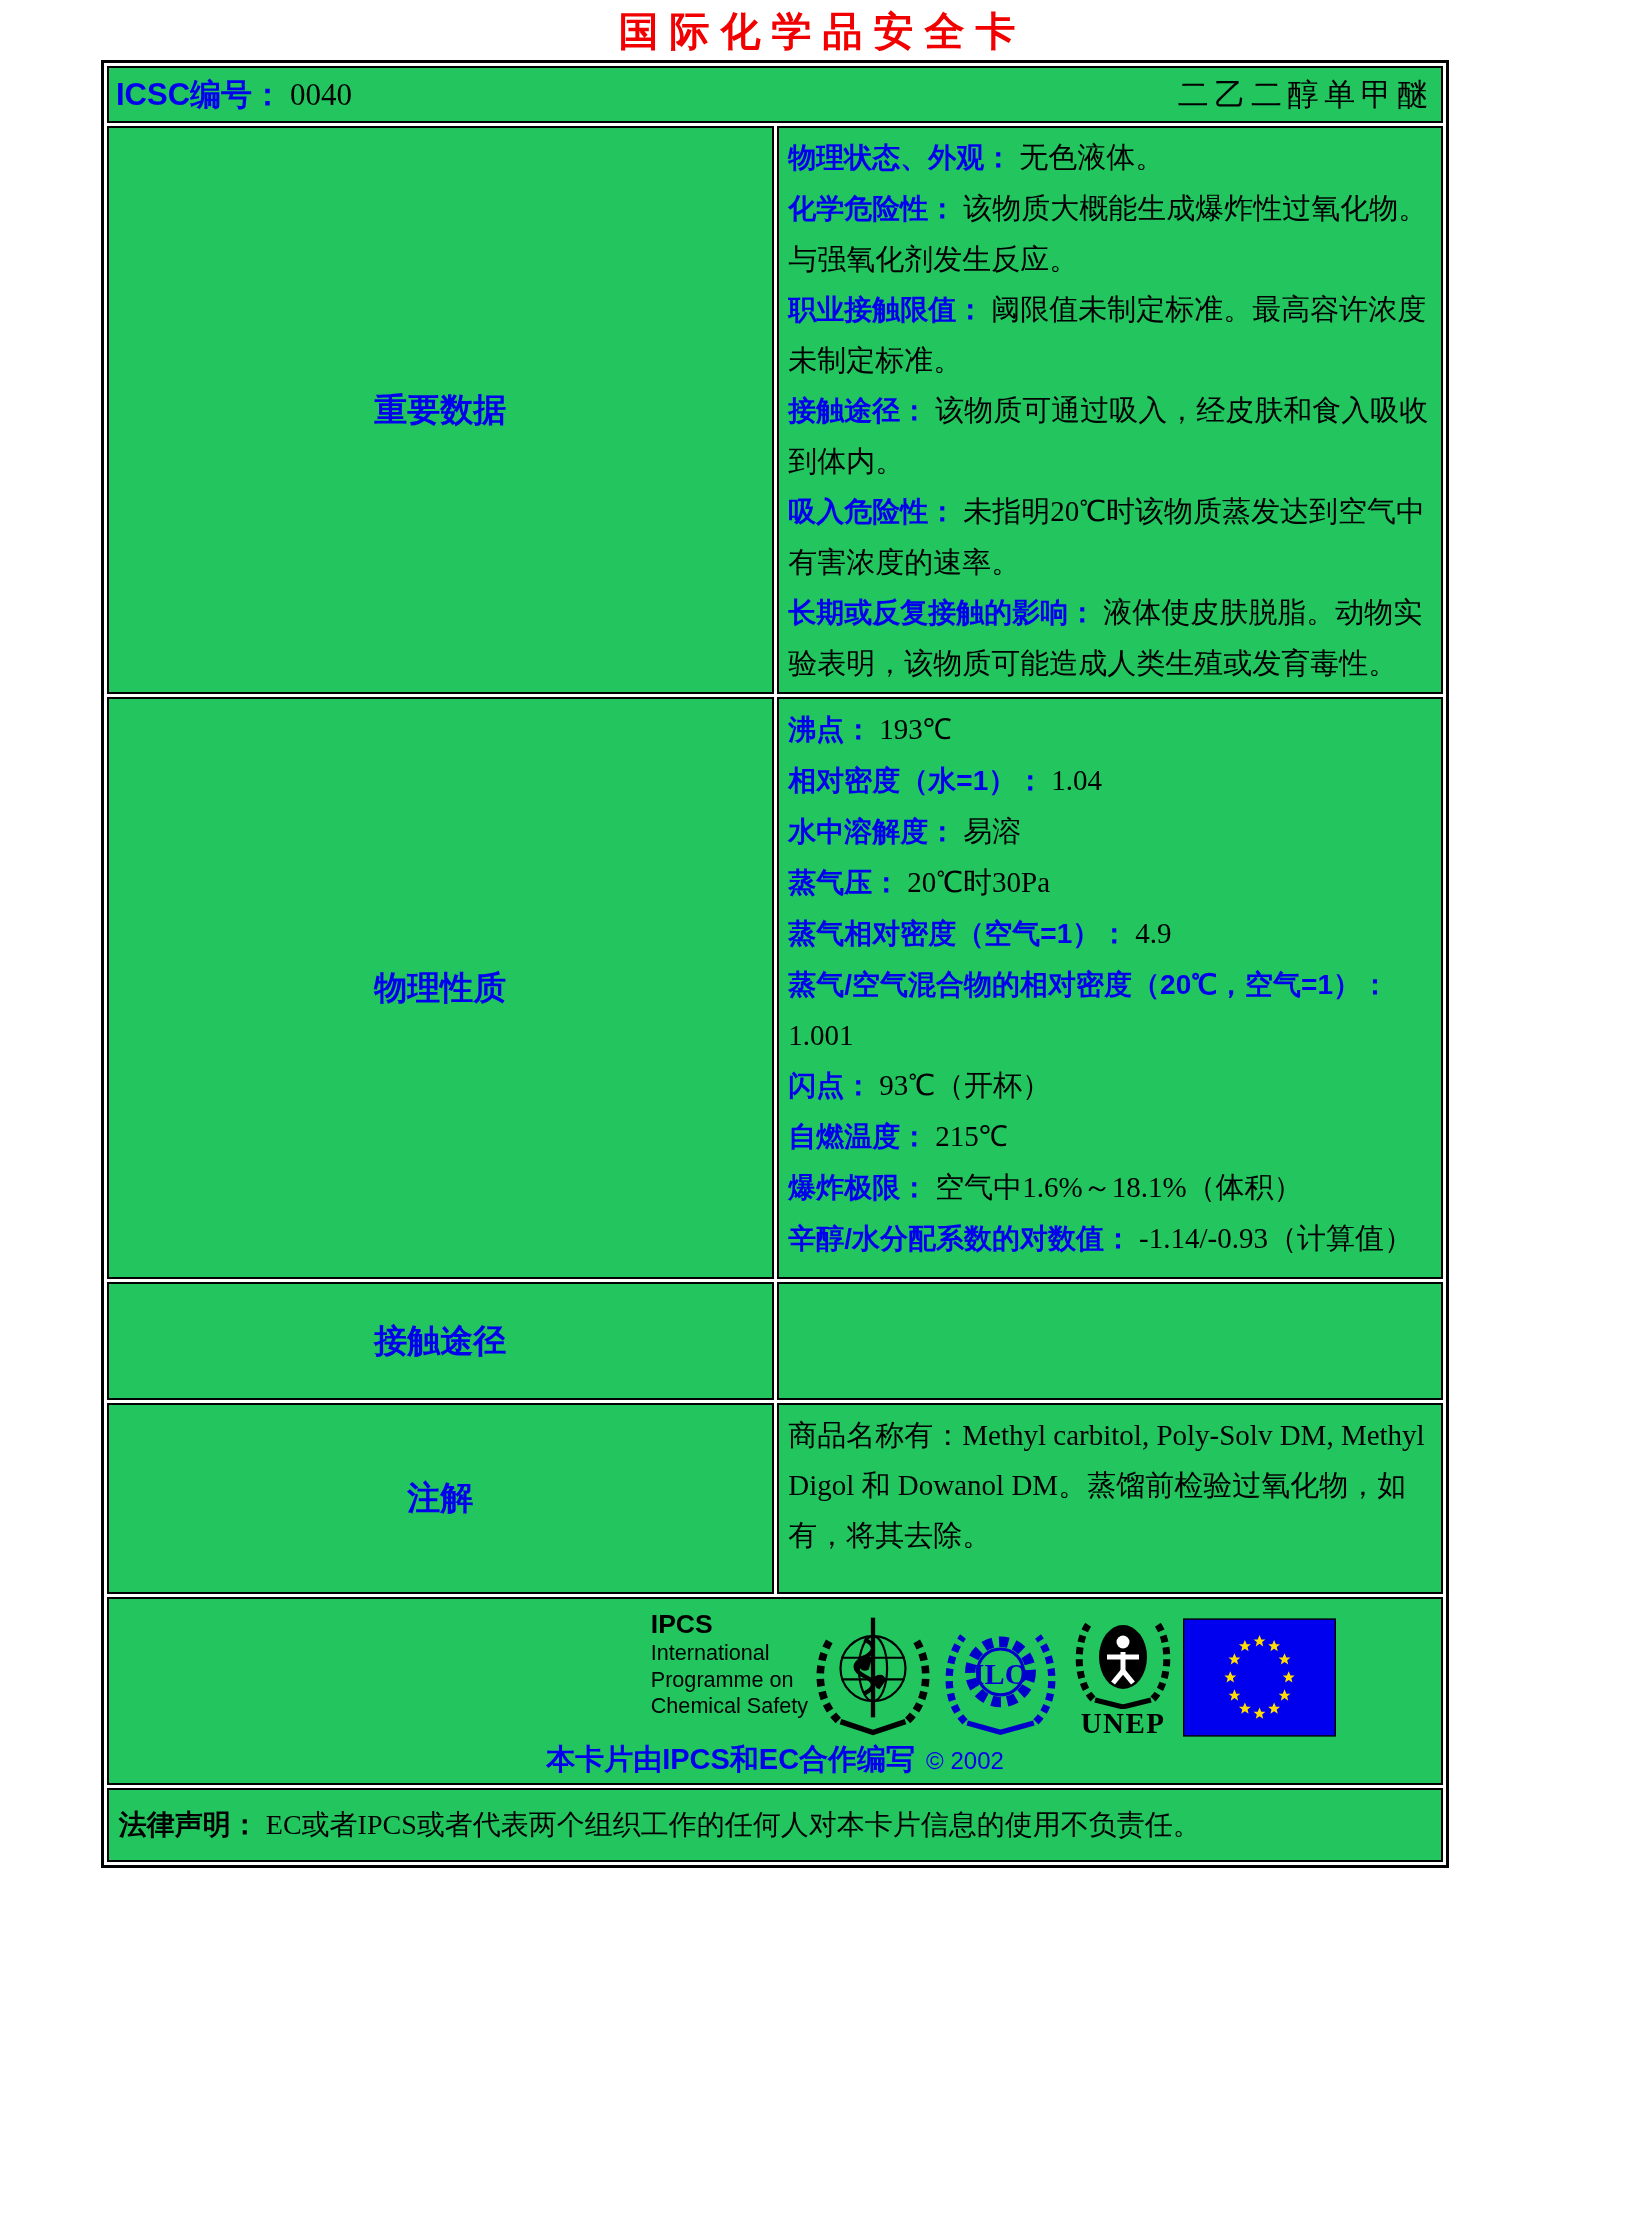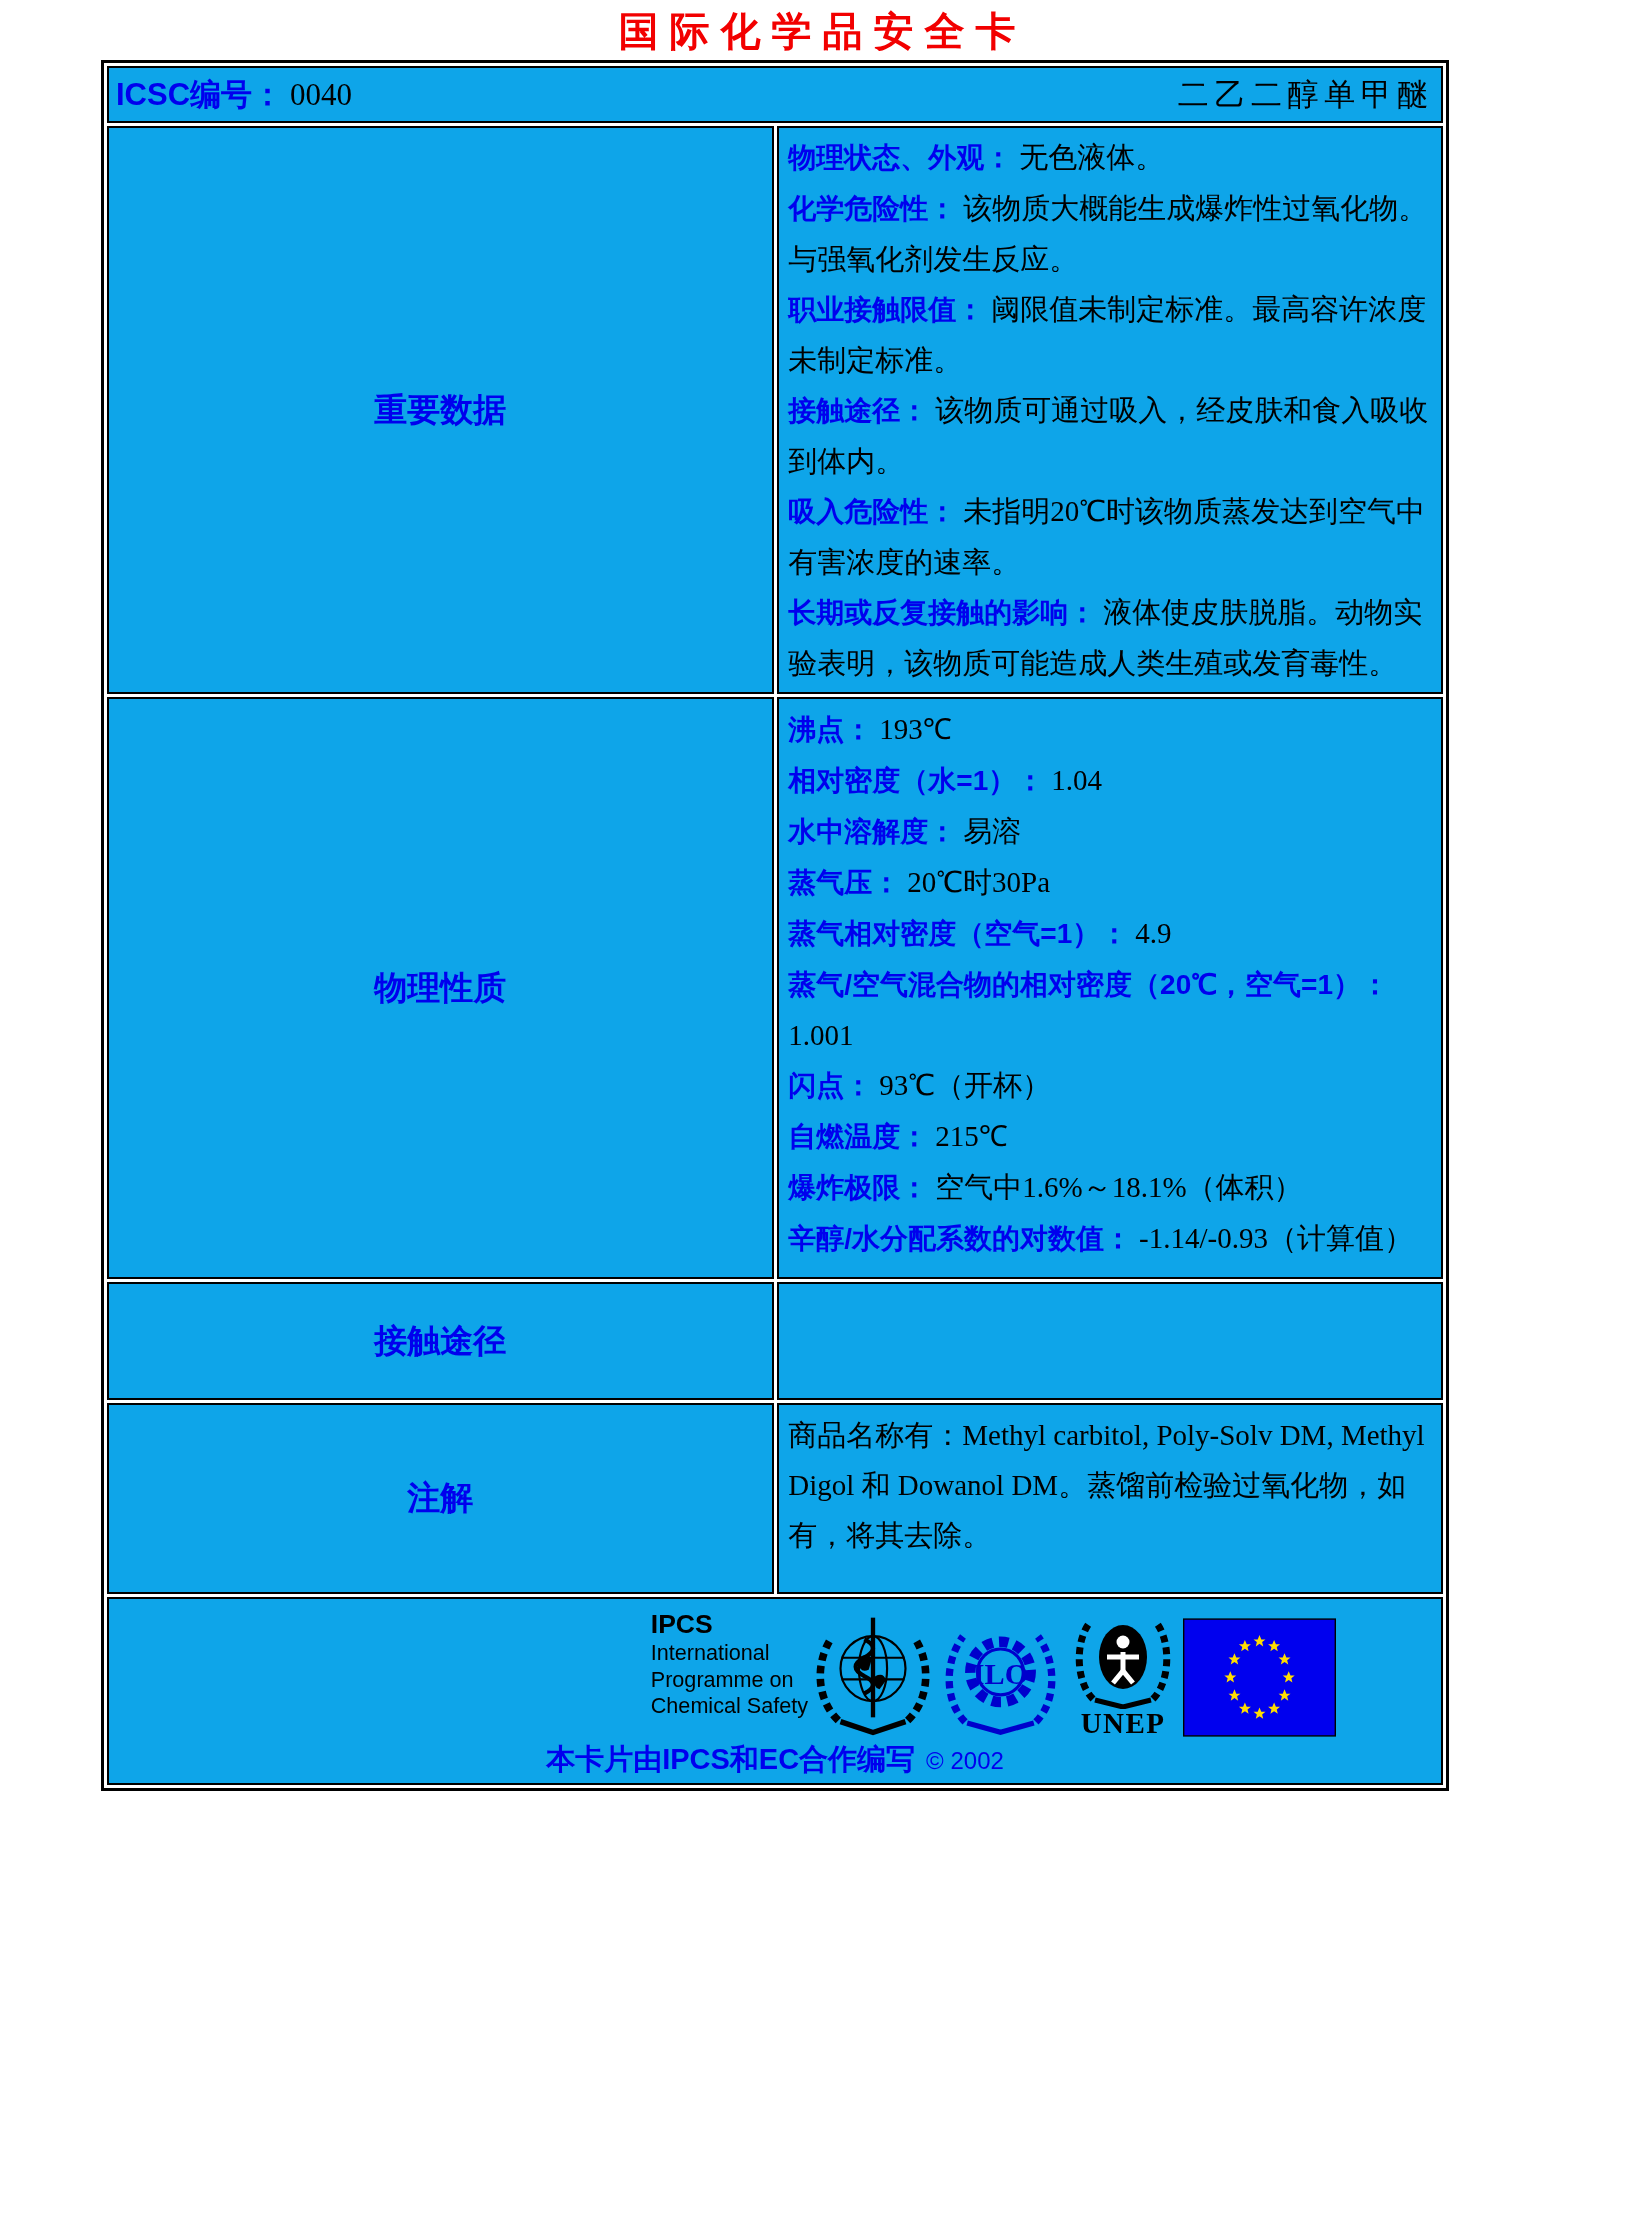--- a/index.html
+++ b/index.html
@@ -22,21 +22,21 @@
   }
 
   table.card {
     margin-left: 101px;
     width: 1348px;
     border: 3.5px solid #000;
     border-collapse: separate;
     border-spacing: 3.5px;
     table-layout: fixed;
   }
-  td { border: 2.8px solid #000; background: #0ea5e9; }
+  td { border: 2.8px solid #000; background: #22c55e; }
 
   td.label-cell {
     width: 266px;
     text-align: center;
     vertical-align: middle;
     color: #0000EE;
     font-family: "Liberation Sans", sans-serif;
     font-weight: bold;
     font-size: 33px;
   }
@@ -240,16 +240,21 @@
             </svg>
           </div>
         </div>
 
         <div class="credit-line">
           <span class="credit">本卡片由IPCS和EC合作编写</span><span class="copyright">© 2002</span>
         </div>
       </td>
     </tr>
 
+    <tr>
+      <td colspan="2" class="legal-cell">
+        <span class="legal-label">法律声明：</span><span class="legal-text">EC或者IPCS或者代表两个组织工作的任何人对本卡片信息的使用不负责任。</span>
+      </td>
+    </tr>
   </tbody>
     </table>
 </div>
 
 
 </body></html>

